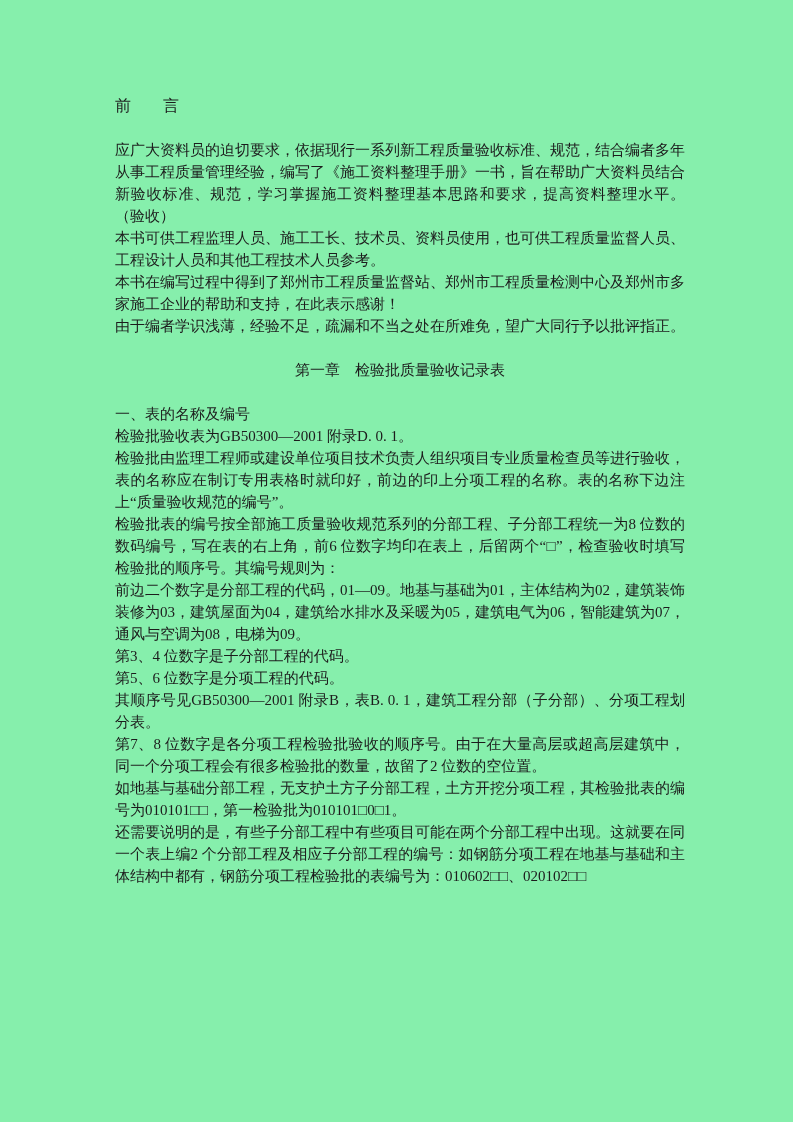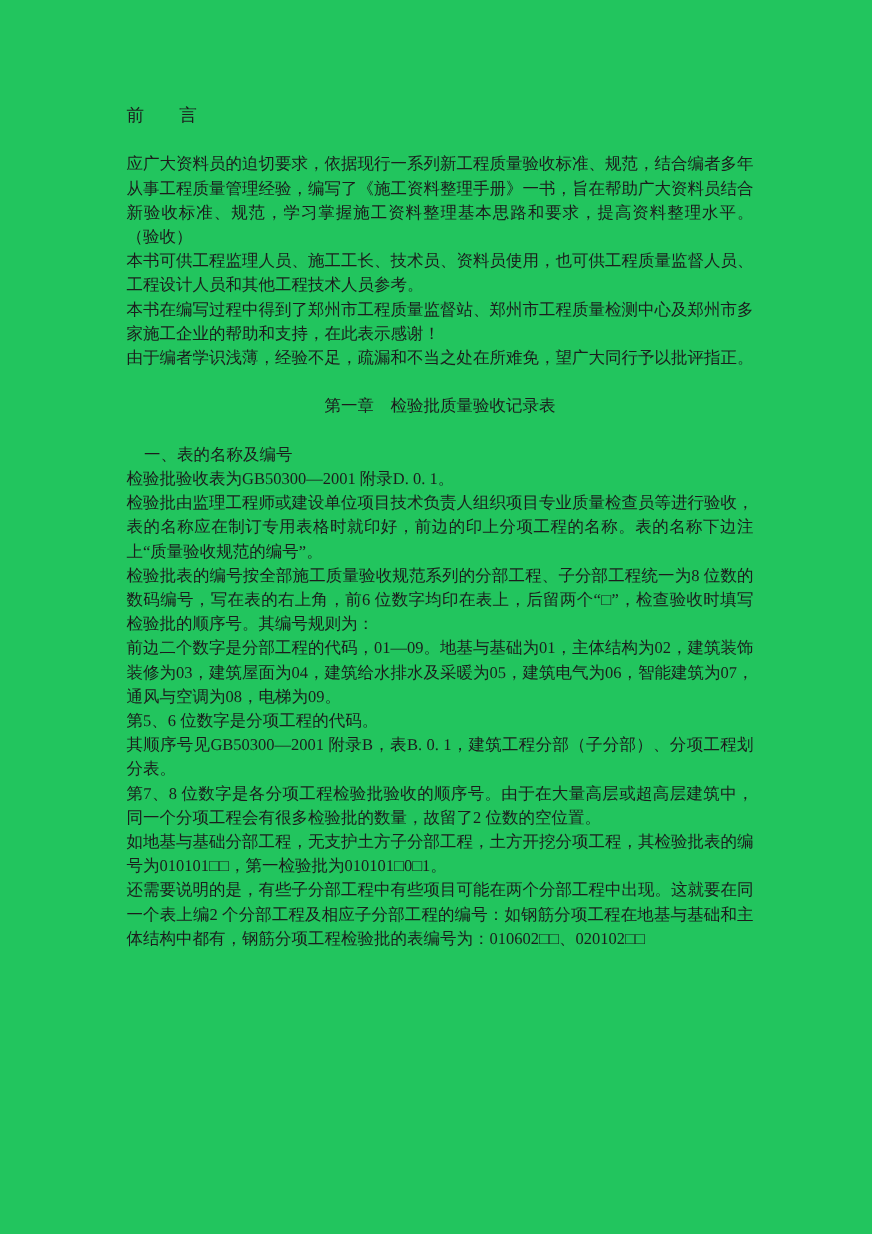--- a/index.html
+++ b/index.html
@@ -4,21 +4,21 @@
 <style>
   html, body {
     margin: 0;
     padding: 0;
     background: #ffffff;
   }
   .page {
     position: relative;
     width: 793px;
     height: 1122px;
-    background: #22c55e;
+    background: #86efac;
     overflow: hidden;
     font-family: "Liberation Serif", "DejaVu Serif", serif;
     color: #1c1c1c;
   }
   .content {
     position: absolute;
     left: 115px;
     top: 95px;
     width: 570px;
   }
@@ -50,21 +50,21 @@
     line-height: 22px;
     font-weight: normal;
     margin: 22px 0 0 0;
     white-space: pre-wrap;
     text-align: center;
   }
   .section-heading {
     font-size: 15px;
     line-height: 22px;
     font-weight: normal;
-    margin: 22px 0 0 16px;
+    margin: 22px 0 0 0;
     white-space: pre-wrap;
   }
 </style>
 </head>
 <body>
 
 <div class="page">
   <div class="content">
 
     <h1 class="doc-title">前　　言</h1>
@@ -76,20 +76,21 @@
 
 
     <h3 class="chapter-heading">第一章　检验批质量验收记录表</h3>
 
     <h4 class="section-heading">一、表的名称及编号</h4>
 
     <p class="para">检验批验收表为GB50300—2001 附录D. 0. 1。</p>
     <p class="para">检验批由监理工程师或建设单位项目技术负责人组织项目专业质量检查员等进行验收，表的名称应在制订专用表格时就印好，前边的印上分项工程的名称。表的名称下边注上“质量验收规范的编号”。</p>
     <p class="para">检验批表的编号按全部施工质量验收规范系列的分部工程、子分部工程统一为8 位数的数码编号，写在表的右上角，前6 位数字均印在表上，后留两个“□”，检查验收时填写检验批的顺序号。其编号规则为：</p>
     <p class="para">前边二个数字是分部工程的代码，01—09。地基与基础为01，主体结构为02，建筑装饰装修为03，建筑屋面为04，建筑给水排水及采暖为05，建筑电气为06，智能建筑为07，通风与空调为08，电梯为09。</p>
+    <p class="para">第3、4 位数字是子分部工程的代码。</p>
     <p class="para">第5、6 位数字是分项工程的代码。</p>
     <p class="para">其顺序号见GB50300—2001 附录B，表B. 0. 1，建筑工程分部（子分部）、分项工程划分表。</p>
     <p class="para">第7、8 位数字是各分项工程检验批验收的顺序号。由于在大量高层或超高层建筑中，同一个分项工程会有很多检验批的数量，故留了2 位数的空位置。</p>
     <p class="para">如地基与基础分部工程，无支护土方子分部工程，土方开挖分项工程，其检验批表的编号为010101□□，第一检验批为010101□0□1。</p>
     <p class="para">还需要说明的是，有些子分部工程中有些项目可能在两个分部工程中出现。这就要在同一个表上编2 个分部工程及相应子分部工程的编号：如钢筋分项工程在地基与基础和主体结构中都有，钢筋分项工程检验批的表编号为：010602□□、020102□□</p>
 
   </div>
 </div>
 
 </body></html>

